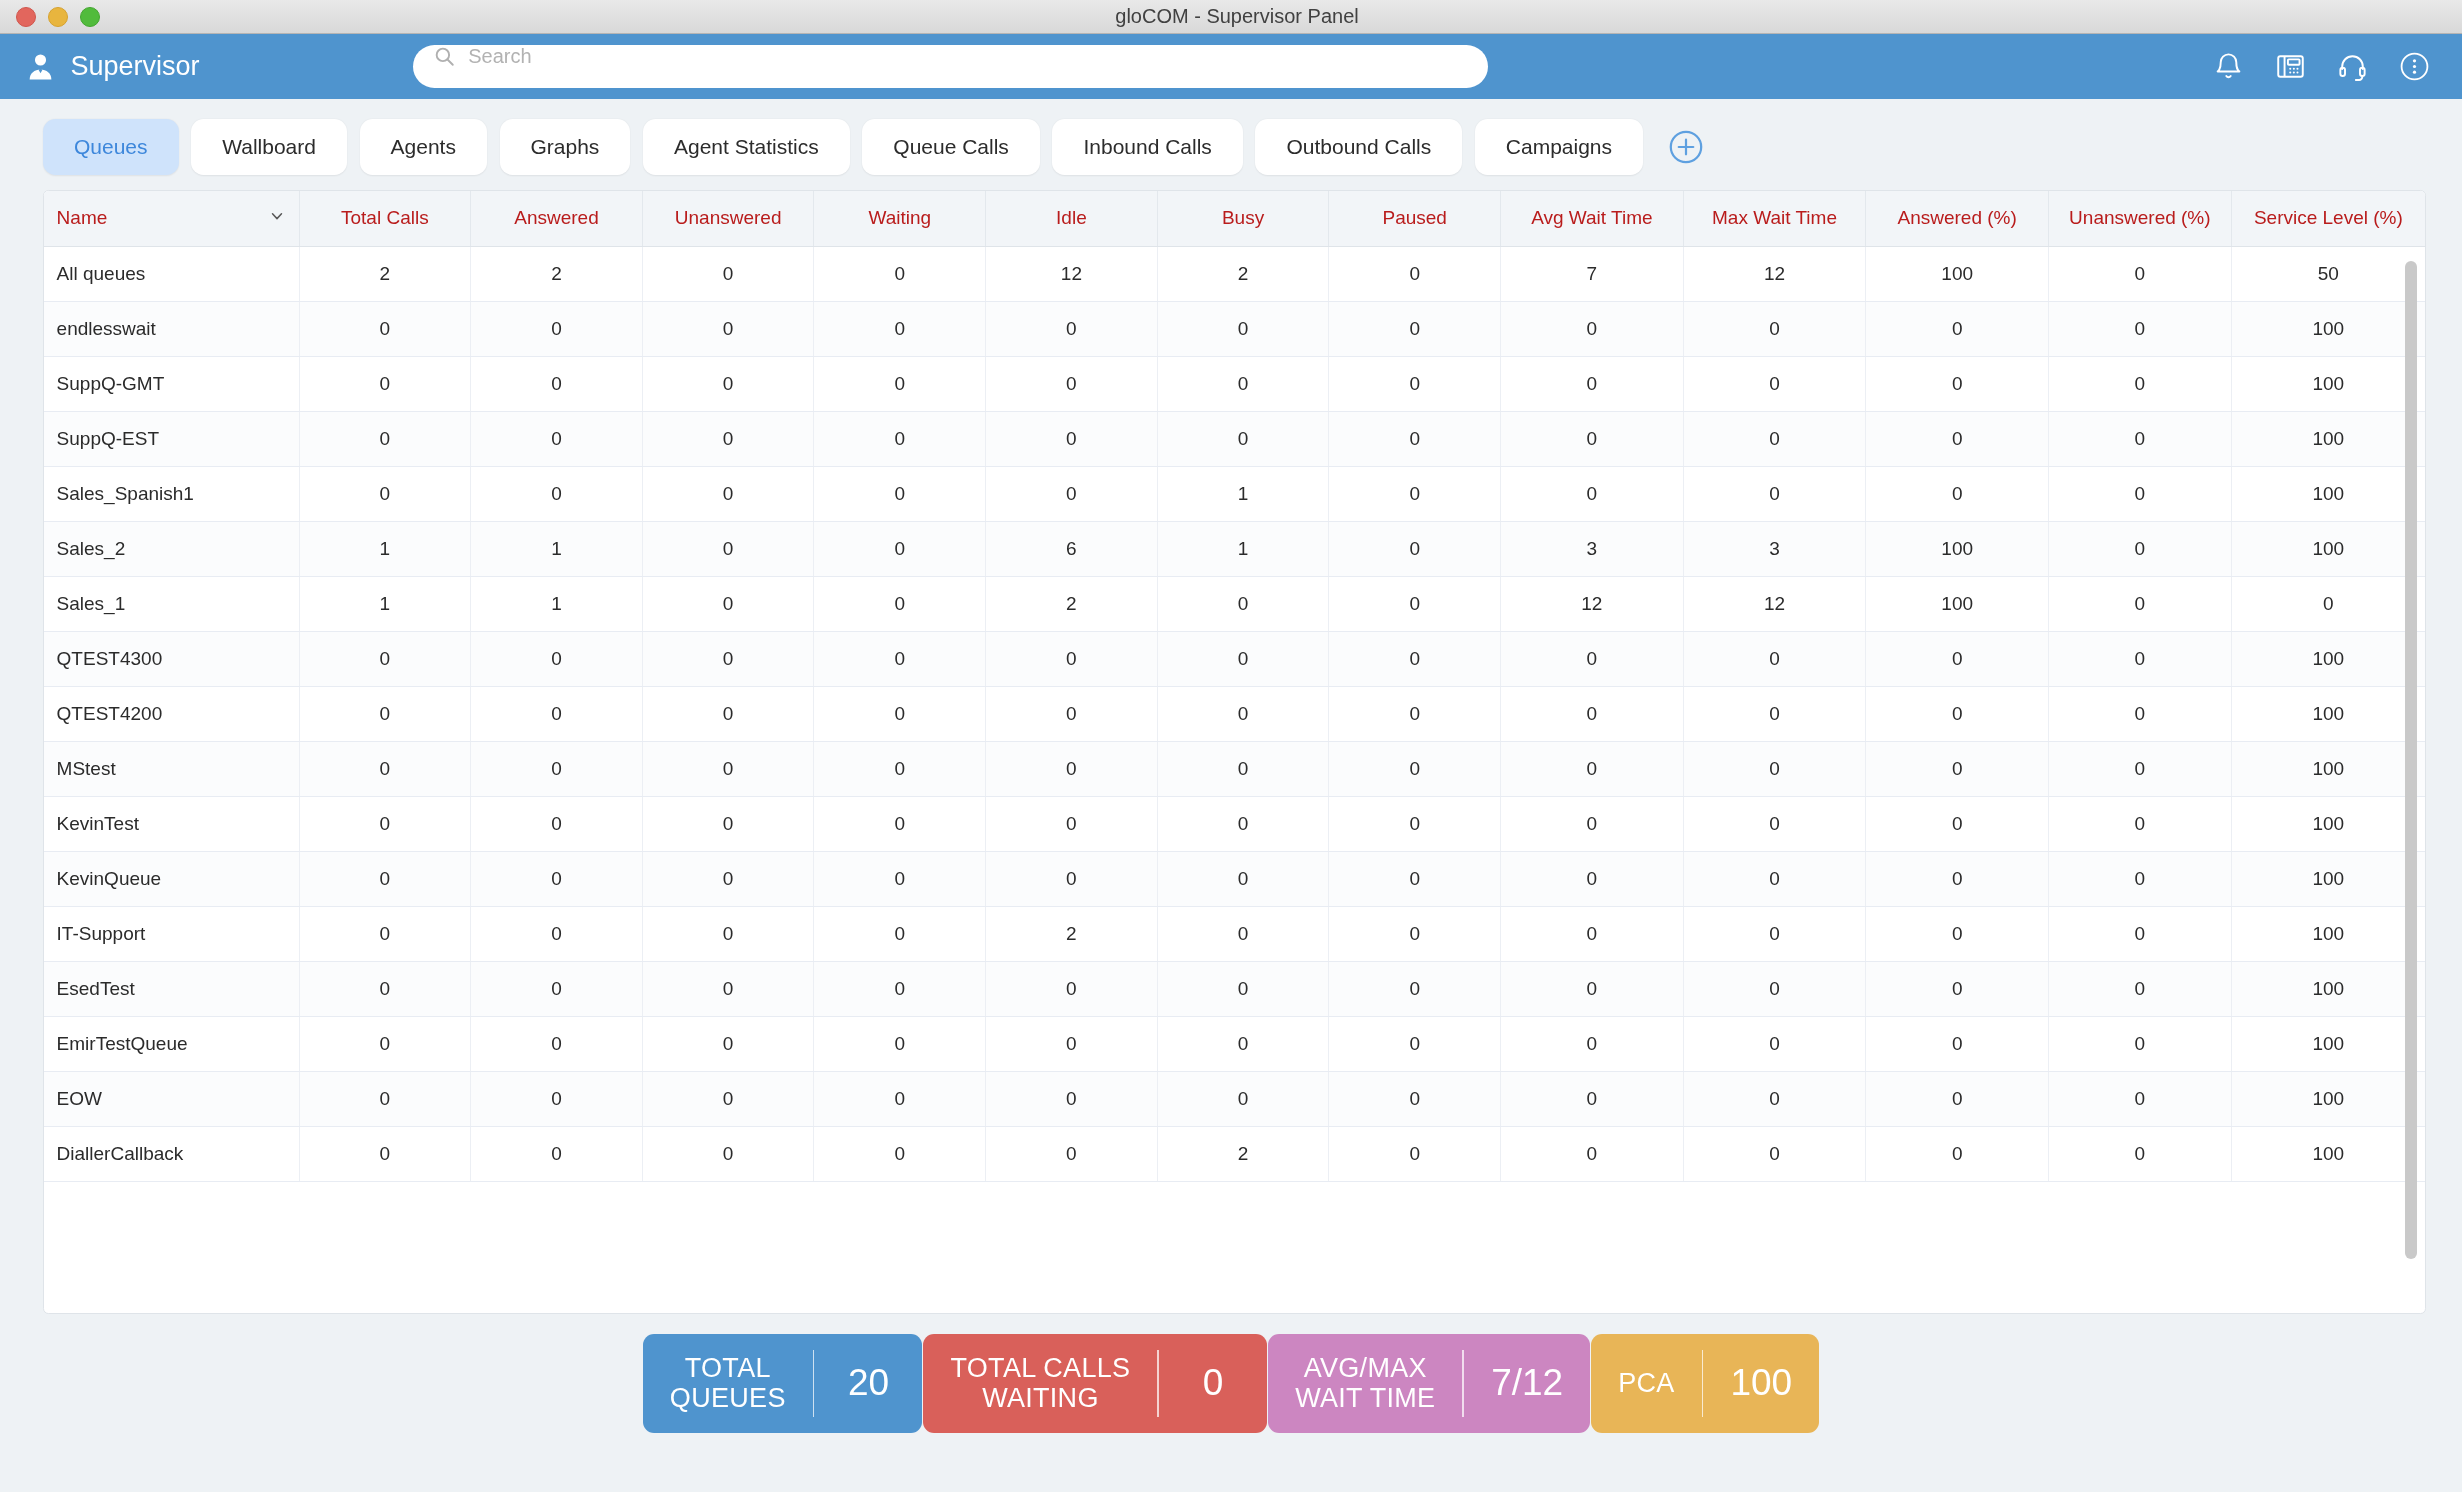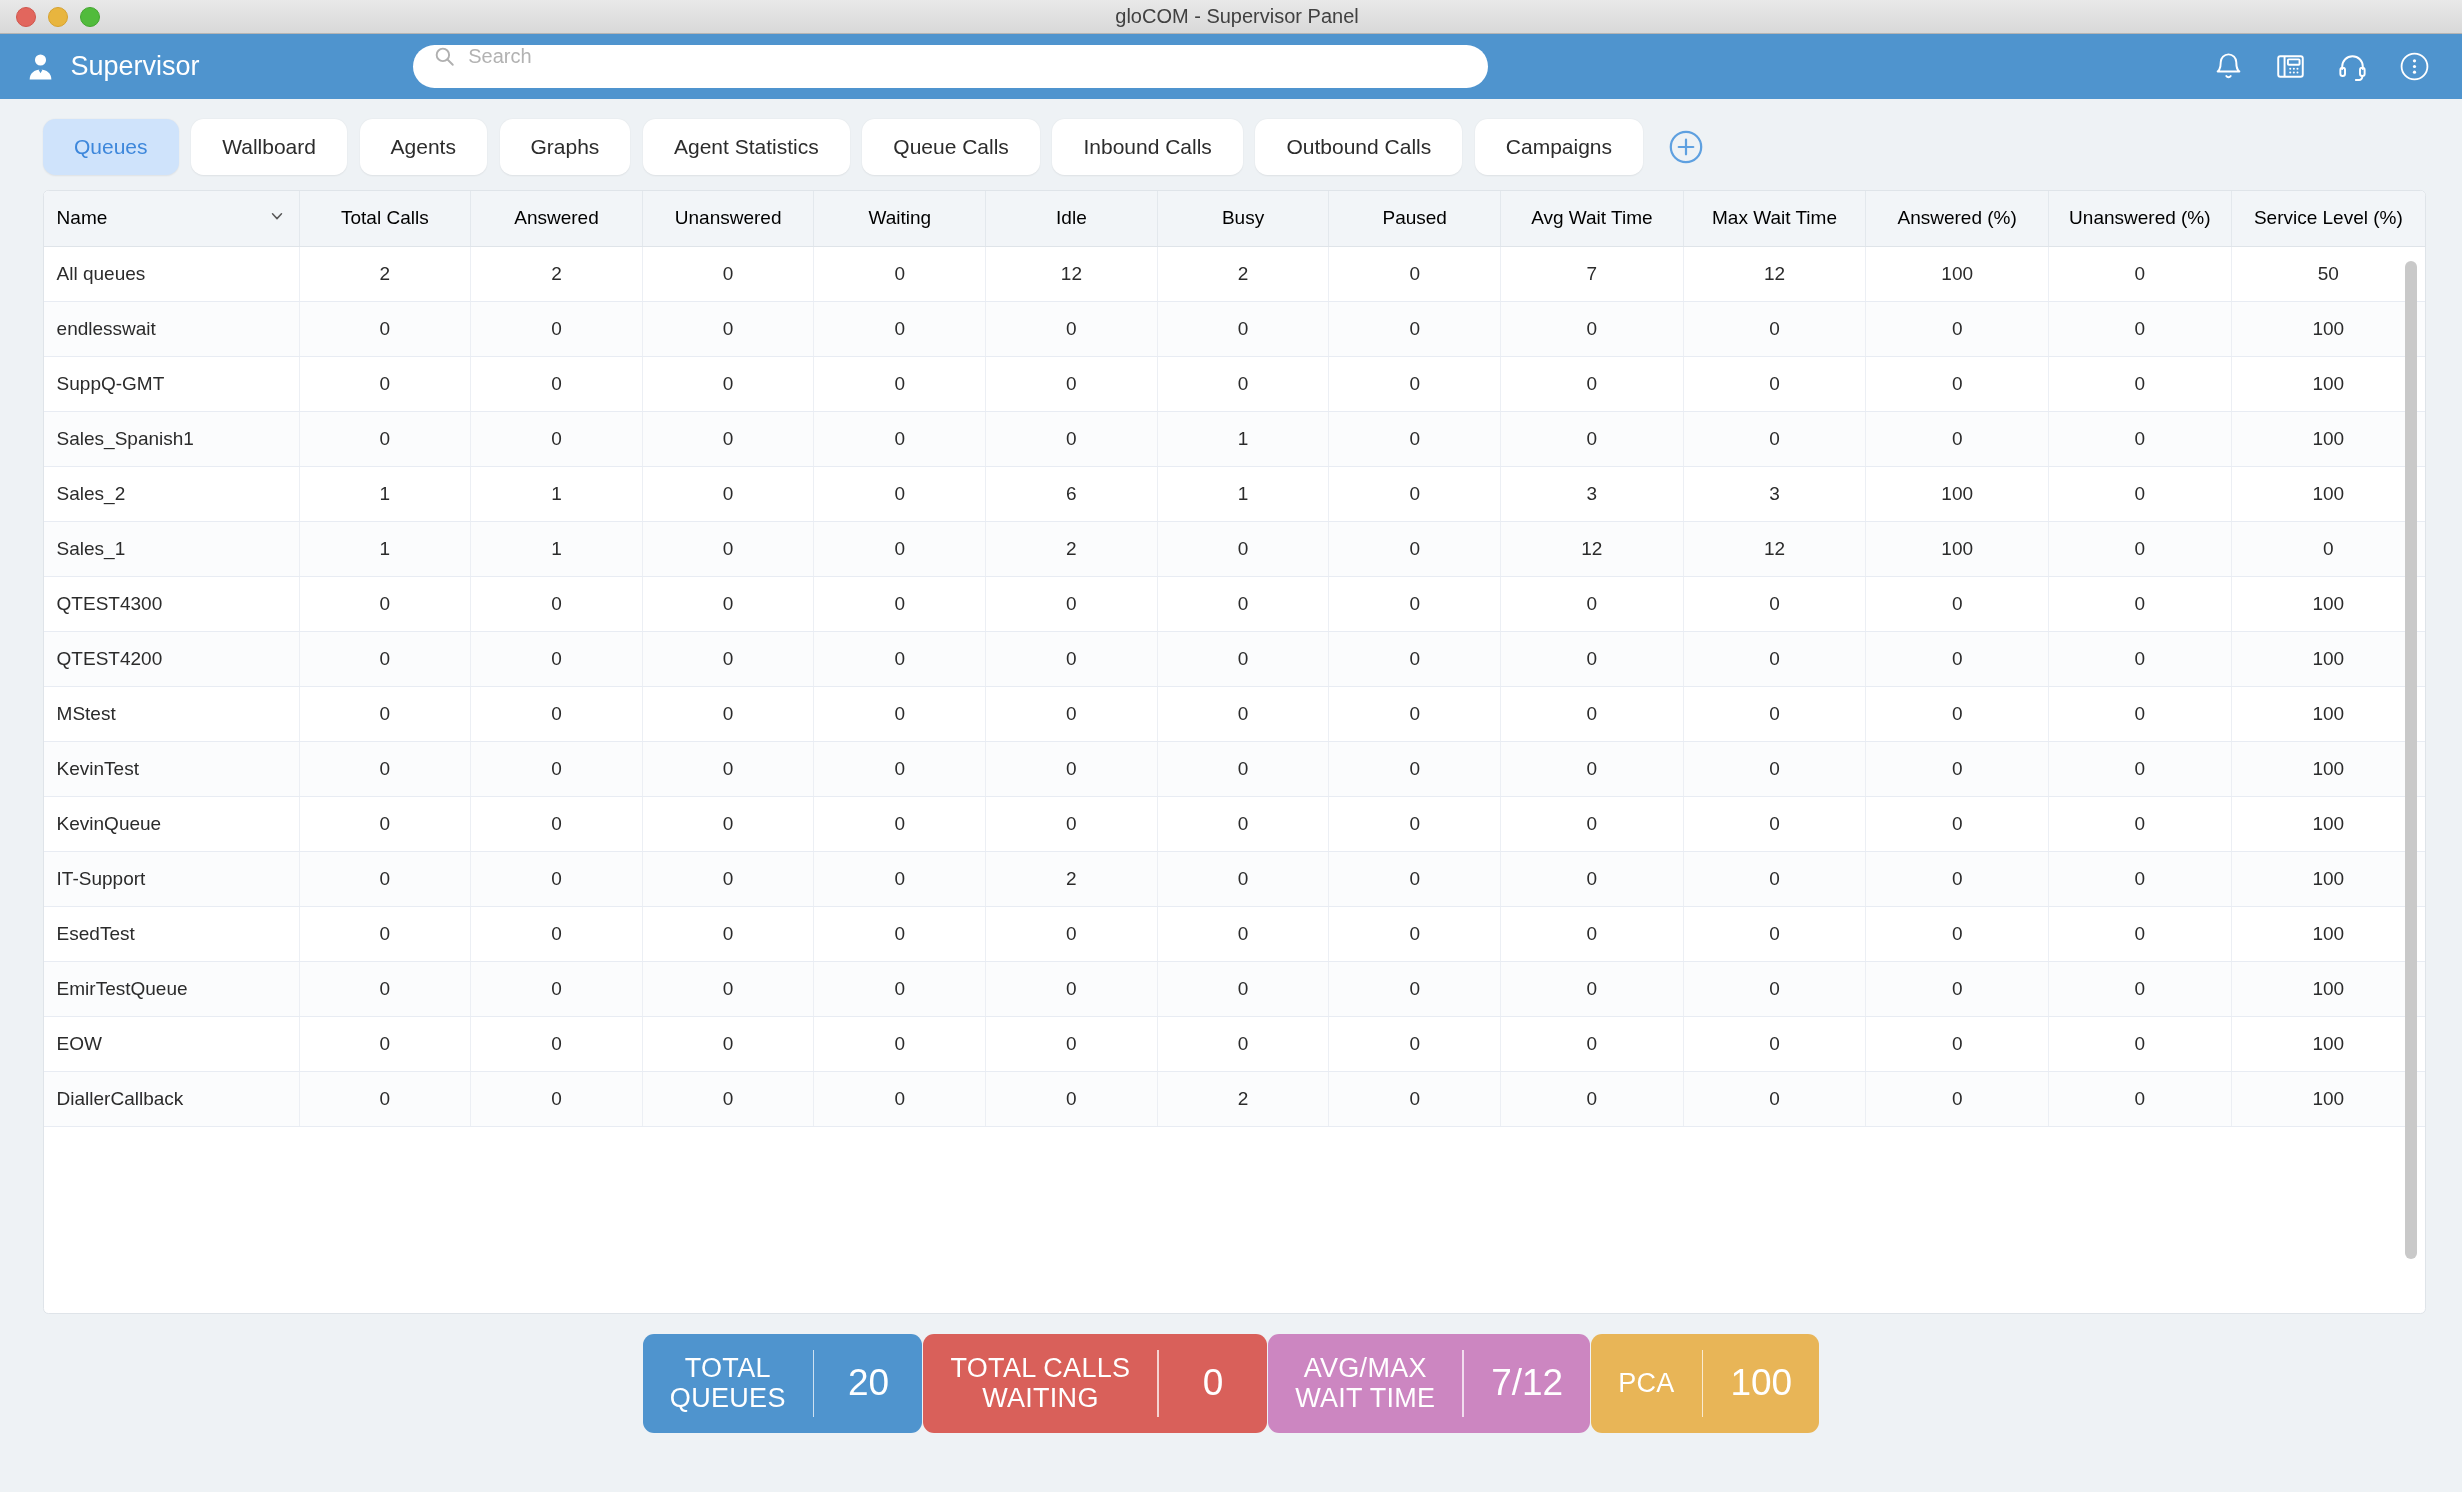--- a/index.html
+++ b/index.html
@@ -87,21 +87,21 @@
     height: 1124px;
     position: relative;
     overflow: hidden;
   }
   table { width: 100%; border-collapse: collapse; table-layout: fixed; }
   thead th {
     height: 56px;
     background: #f2f5f8;
     border-bottom: 0.9px solid #dfe4e9;
     border-right: 0.9px solid #e3e8ed;
-    font-size: 19px; font-weight: 400; color: #000000;
+    font-size: 19px; font-weight: 400; color: #b91c1c;
     text-align: center;
   }
   thead th:last-child { border-right: none; }
   thead th.name-col {
     text-align: left; padding-left: 12.6px;
     position: relative;
   }
   .name-head-inner { display: flex; align-items: center; justify-content: space-between; padding-right: 12.6px; }
   tbody td {
     height: 55px;
@@ -302,20 +302,35 @@
           <td>0</td>
           <td>0</td>
           <td>0</td>
           <td>0</td>
           <td>0</td>
           <td>0</td>
           <td>0</td>
           <td>100</td>
         </tr>
         <tr>
+          <td class="name-cell">SuppQ-EST</td>
+          <td>0</td>
+          <td>0</td>
+          <td>0</td>
+          <td>0</td>
+          <td>0</td>
+          <td>0</td>
+          <td>0</td>
+          <td>0</td>
+          <td>0</td>
+          <td>0</td>
+          <td>0</td>
+          <td>100</td>
+        </tr>
+        <tr>
           <td class="name-cell">Sales_Spanish1</td>
           <td>0</td>
           <td>0</td>
           <td>0</td>
           <td>0</td>
           <td>0</td>
           <td>1</td>
           <td>0</td>
           <td>0</td>
           <td>0</td>

